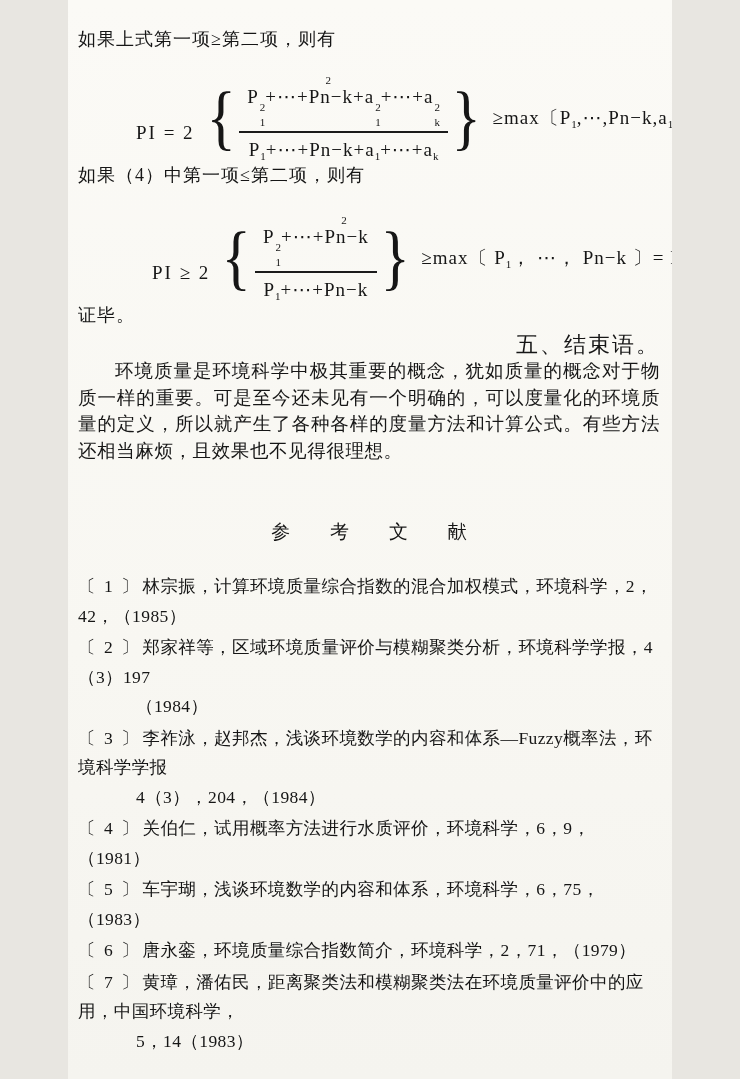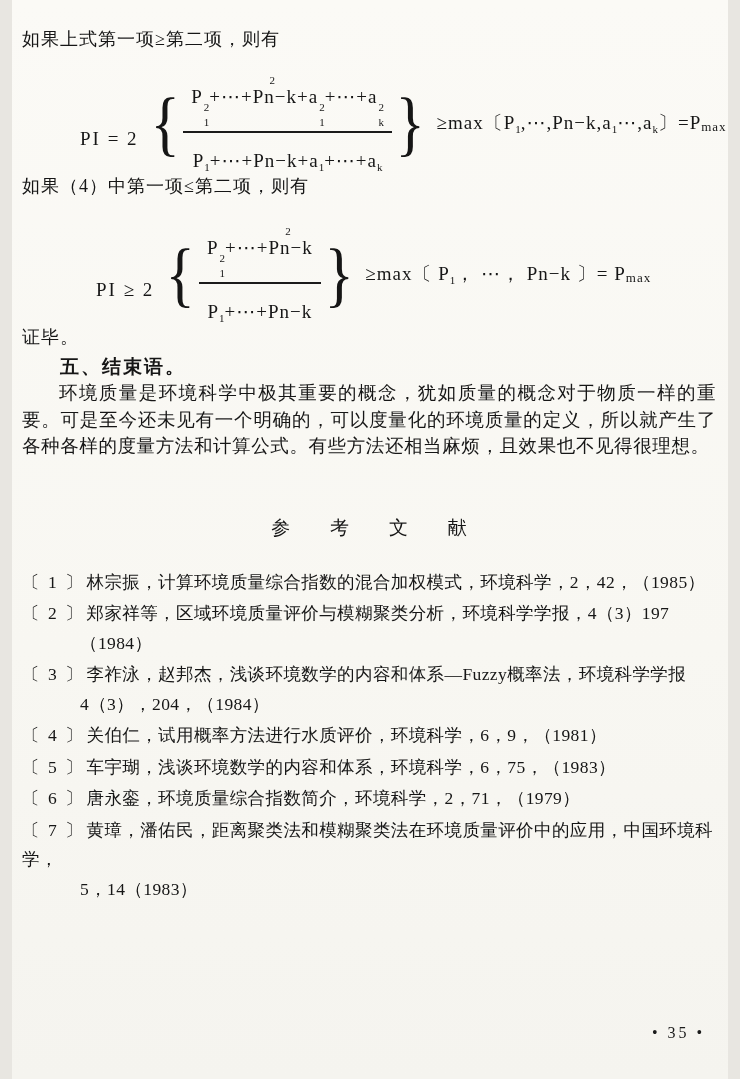--- a/index.html
+++ b/index.html
@@ -1,50 +1,50 @@
 <!DOCTYPE html>
 <html><head>
 <meta charset="utf-8">
 <style>
   html,body { margin:0; padding:0; }
   body { background:#e8e6e1; font-family:"Liberation Serif","DejaVu Serif",serif; }
   .page {
-    position:relative; width:716px; height:1079px; margin:0 auto;
+    position:relative; width:604px; height:1079px; margin:0 auto;
     background:linear-gradient(180deg,#fbfaf6 0%,#f8f7f2 60%,#f5f4ef 100%);
     color:#161616; overflow:hidden;
   }
   .content { padding:26px 12px 0 10px; }
 
   p.line { margin:0; font-size:18px; line-height:27px; letter-spacing:1px; }
   .cond1 { margin-left:8px; }
   .cond2 { margin-top:16px; }
   .qed   { margin-top:18px; }
 
   
   .formula { display:flex; align-items:center; font-size:19px; white-space:nowrap; }
   .f1 { margin:20px 0 0 58px; }
   .f2 { margin:24px 0 0 74px; }
   .flead { letter-spacing:2px; margin-right:8px;margin-top:31px; }
   .brace { font-size:72px; line-height:0.9; font-weight:400; transform:scaleX(0.85); margin:0 1px; }
   .frac  { display:inline-flex; flex-direction:column; text-align:center; }
   .fnum, .fden { padding:0 8px; letter-spacing:1px; }
   .fnum { border-bottom:2px solid #1b1b1b; padding-bottom:4px; padding-top:12px; }
-  .fden { padding-top:16px; }
+  .fden { padding-top:5px; }
   .ftail { margin-left:8px; letter-spacing:1px; }
 
   .ssv { display:inline-flex; flex-direction:column; align-items:center;
          justify-content:space-between; height:25px; font-size:11px; line-height:10px;
          vertical-align:-8px; margin-left:1px; letter-spacing:0; }
   .ovr { position:relative; display:inline-block; }
   .ovr .over { position:absolute; top:-11px; left:50%; font-size:11px; line-height:10px; letter-spacing:0; }
   .isub { font-size:11px; vertical-align:-4px; letter-spacing:0; }
   .pmax { font-size:13px; vertical-align:-2px; letter-spacing:1px;margin-top:41px; }
 
   
-  .sec-h { margin:2px 0 0 0; font-size:19px; line-height:27px; text-indent:38px; letter-spacing:2px; font-weight:bold; }
+  .sec-h { margin:2px 0 0 0; font-size:22px; line-height:27px; text-indent:38px; letter-spacing:2px; font-weight:normal;text-align:right; }
   .para  { margin:0; font-size:18.5px; line-height:26.6px; text-align:justify;
            text-indent:2em; letter-spacing:0.6px; }
 
   
   .refs-h { margin:54px 0 0 0; font-size:19px; font-weight:normal; text-align:center;
             letter-spacing:2.1em; margin-right:-2.1em; line-height:28px; }
   .refs { margin-top:26px; font-size:17.5px; line-height:29.5px; letter-spacing:0.4px; }
   .ref  { margin:0 0 2px 0; }
   .rl1  { margin:0; }
   .rlabel { letter-spacing:2px; margin-right:2px; }

